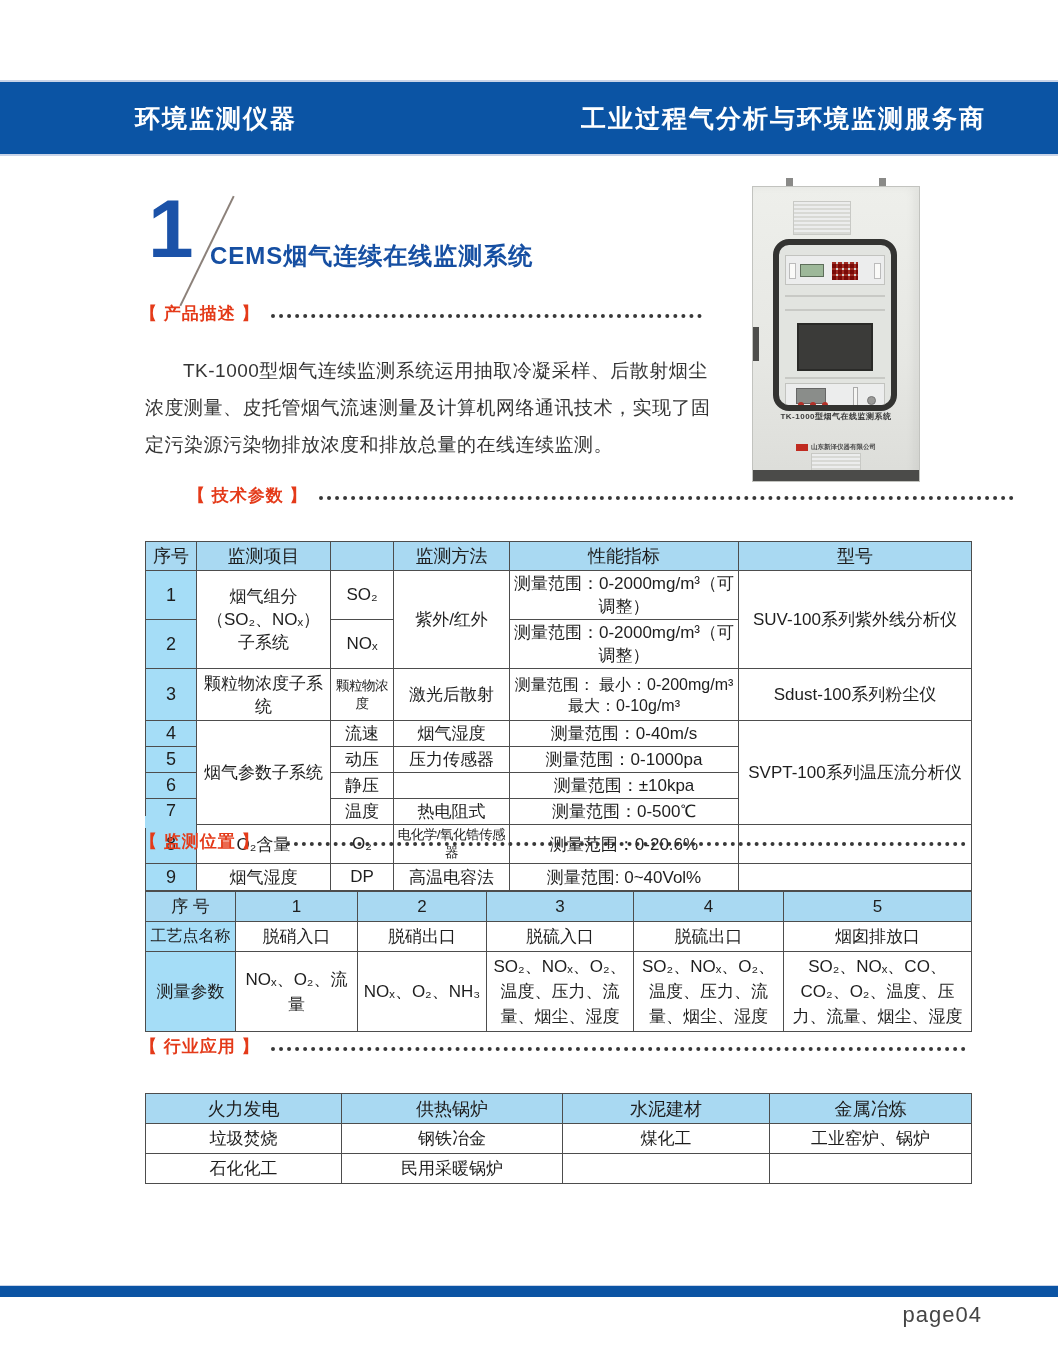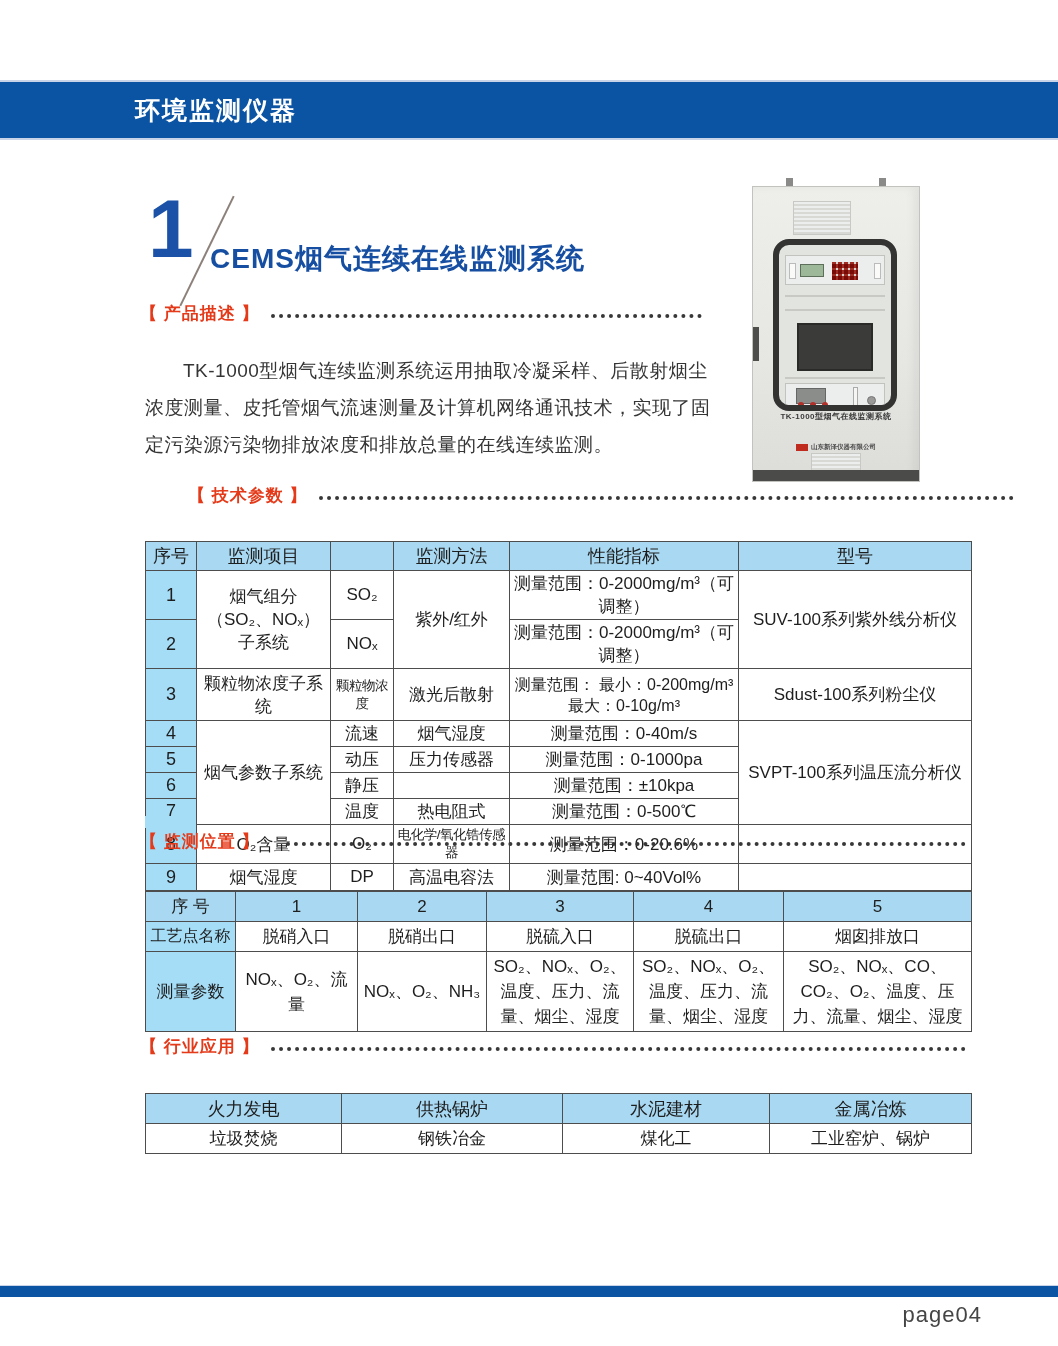--- a/index.html
+++ b/index.html
@@ -1,34 +1,34 @@
 <!DOCTYPE html>
 <html><head>
 <meta charset="utf-8">
 <style>
   * { margin:0; padding:0; box-sizing:border-box; }
   html,body { background:#ffffff; }
   body { font-family:"Liberation Sans", sans-serif; }
   .page { position:relative; width:1058px; height:1346px; background:#ffffff; overflow:hidden; }
 
   
-  .band { position:absolute; left:0; top:80px; width:1058px; height:60px;
+  .band { position:absolute; left:0; top:80px; width:1058px; height:76px;
           background:#0b54a4; border-top:2px solid #c9d4e8; border-bottom:2px solid #c9d4e8;
           display:flex; align-items:center; justify-content:space-between;
           padding:0 72px 0 135px; }
   .band .btxt { color:#ffffff; font-weight:bold; font-size:25px; letter-spacing:2px; }
 
   
   .title-block { position:absolute; left:148px; top:188px; height:130px; }
   .big-num { position:absolute; left:0; top:0; font-size:82px; font-weight:bold;
              color:#1b52a8; line-height:1; }
   .slash { position:absolute; left:58px; top:2px; width:2px; height:122px;
            background:#8c817a; transform:rotate(26deg); transform-origin:center; }
   .main-title { position:absolute; left:62px; top:52px; white-space:nowrap;
-                font-size:28px; font-weight:bold; color:#164fa2; letter-spacing:1px; }
+                font-size:24px; font-weight:bold; color:#164fa2; letter-spacing:1px; }
 
   
   .sec-head { position:absolute; display:flex; align-items:flex-end; }
   .sec-head .label { color:#e43a19; font-size:17px; font-weight:bold; white-space:nowrap;
                      letter-spacing:1px; }
   .sec-head .dots { flex:1; height:0; border-bottom:4px dotted #383838; margin:0 0 7px 12px; }
 
   
   .desc-par { position:absolute; left:145px; top:352px; width:578px;
               font-size:19px; color:#353535; line-height:37px; text-indent:2em;
@@ -95,20 +95,21 @@
   .page-num { position:absolute; right:76px; top:1302px; font-size:22px; color:#454545;
               letter-spacing:1px; }
 </style>
 </head>
 <body>
 
 <div class="page">
 
   <div class="band">
     <span class="btxt">环境监测仪器</span>
+    <span class="btxt">工业过程气分析与环境监测服务商</span>
   </div>
 
   <div class="title-block">
     <span class="big-num">1</span>
     <span class="slash"></span>
     <span class="main-title">CEMS烟气连续在线监测系统</span>
   </div>
 
   <div class="sec-head" style="left: 140px; top: 302px; width: 562px; position: absolute;">
     <span class="label">【 产品描述 】</span>
@@ -305,19 +306,25 @@
       <td class="hd">供热锅炉</td>
       <td class="hd">水泥建材</td>
       <td class="hd">金属冶炼</td>
     </tr>
     <tr style="height:30px">
       <td>垃圾焚烧</td>
       <td>钢铁冶金</td>
       <td>煤化工</td>
       <td>工业窑炉、锅炉</td>
     </tr>
+    <tr style="height:30px">
+      <td>石化化工</td>
+      <td>民用采暖锅炉</td>
+      <td></td>
+      <td></td>
+    </tr>
   </tbody>
     </table>
 
   <div class="foot-line"></div>
   <div class="page-num">page04</div>
 
 </div>
 
 </body></html>

